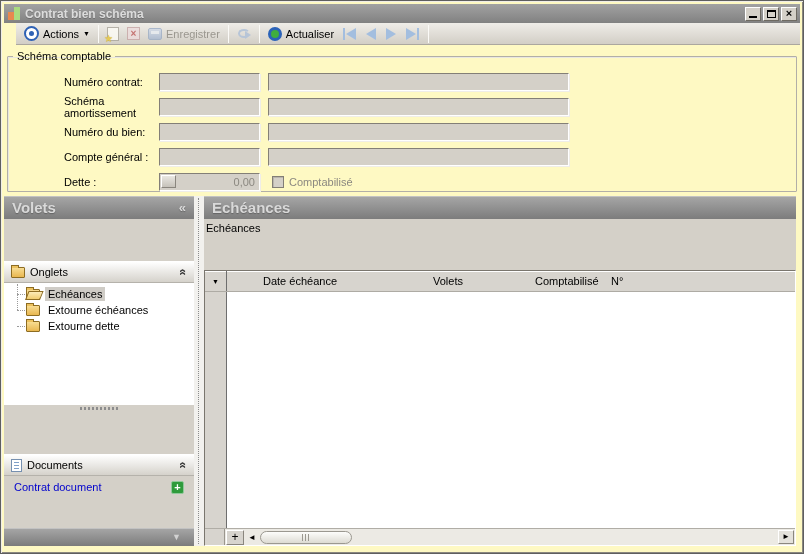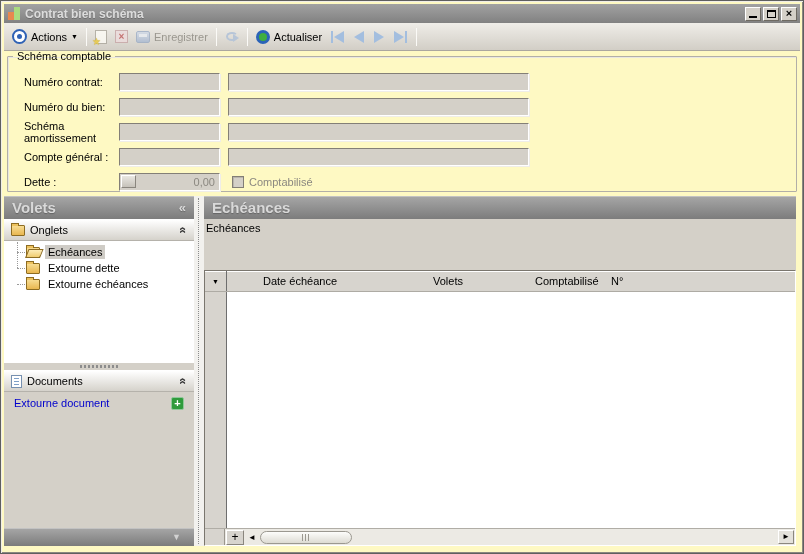--- a/index.html
+++ b/index.html
@@ -22,21 +22,21 @@
   .title-text { margin-left:4px; font-weight:bold; font-size:12px; color:#dcdcdc;
     text-shadow:0 1px 0 rgba(0,0,0,.2); flex:1; white-space:nowrap; overflow:hidden; }
   .win-btn { width:16px; height:14px; margin-left:2px; background:#d4d0c8;
     border:1px solid; border-color:#ffffff #6e6a62 #6e6a62 #ffffff;
     display:flex; align-items:center; justify-content:center; flex:none; cursor:default; }
   .glyph-min { width:8px; height:2px; background:#000; margin-top:7px; }
   .glyph-max { width:9px; height:8px; border:1px solid #000; border-top-width:2px; }
   .glyph-close { font-size:11px; font-weight:bold; line-height:1; color:#000; }
 
   
-  .toolbar { position:absolute; left:3px; right:3px; top:22px; height:28px;
+  .toolbar { position:absolute; left:15px; right:3px; top:22px; height:22px;
     background:linear-gradient(#efede8,#d2cec6); border-bottom:1px solid #aba79f;
     display:flex; align-items:center; padding:0 4px; }
   .tb-sep { width:1px; height:18px; background:#9d9a93; border-right:1px solid #fbfaf7; margin:0 4px; flex:none; }
   .tb-item { display:flex; align-items:center; gap:4px; padding:0 4px; height:22px; flex:none; }
   .tb-label { font-size:11px; color:#000; }
   .tb-label.disabled { color:#9a978f; }
   .dd-arrow { font-size:7px; color:#000; }
 
   .target-icon { width:15px; height:15px; border-radius:50%; border:2px solid #2f62b5;
     background:#fff; display:flex; align-items:center; justify-content:center; }
@@ -63,21 +63,21 @@
   .tri-left  { width:0; height:0; border-top:6px solid transparent; border-bottom:6px solid transparent; border-right:10px solid #a3bedf; }
   .tri-right { width:0; height:0; border-top:6px solid transparent; border-bottom:6px solid transparent; border-left:10px solid #a3bedf; }
   .nav-bar { width:2px; height:12px; background:#a3bedf; }
 
   
   fieldset.schema { position:absolute; left:6px; right:6px; top:49px; height:142px;
     border:1px solid #b2afa7; border-radius:1px; margin:0; padding:7px 0 0 0;
     box-shadow:inset 1px 1px 0 #e9e7e1; }
   fieldset.schema legend { margin-left:5px; padding:0 4px; font-size:11px; color:#000; }
   .form-row { display:flex; align-items:center; height:25px; }
-  .f-label { width:111px; padding-left:16px; color:#000; flex:none; }
+  .f-label { width:111px; padding-left:16px; color:#000; flex:none;margin-left:40px; }
   .sunken { background:#d4d0c8; border:1px solid; border-color:#837f77 #ffffff #ffffff #837f77;
     box-shadow:1px 1px 0 #efede8; height:18px; }
   .inp1 { width:101px; flex:none; }
   .inp2 { width:301px; flex:none; margin-left:8px; }
   .dette-box { width:101px; flex:none; display:flex; align-items:center; padding:1px; }
   .dette-btn { width:15px; height:13px; background:linear-gradient(#e9e7e1,#c6c2ba);
     border:1px solid; border-color:#ffffff #8a867e #8a867e #ffffff; flex:none; }
   .dette-val { flex:1; text-align:right; padding-right:3px; color:#8b8880; }
   .chk-wrap { display:flex; align-items:center; gap:5px; margin-left:12px; }
   .checkbox { width:12px; height:12px; background:#d4d0c8; border:1px solid #827e76;
@@ -89,21 +89,21 @@
     box-shadow:inset 0 1px 0 #c2c2c2; display:flex; align-items:center;
     font-weight:bold; font-size:15px; color:#d9d9d9; text-shadow:0 1px 1px rgba(0,0,0,.25);
     padding:0 8px; flex:none; }
   .panel-header .spacer { flex:1; }
   .hdr-chevron { font-size:13px; font-weight:bold; color:#d9d9d9; cursor:default; }
 
   .left-panel { position:absolute; left:3px; top:195px; width:190px; bottom:7px;
     display:flex; flex-direction:column; background:#d4d0c8; }
   .section-header { height:22px; background:linear-gradient(#ffffff,#d5d2cb);
     border-top:1px solid #fff; border-bottom:1px solid #b5b2ab;
-    display:flex; align-items:center; gap:5px; padding:0 7px; flex:none; }
+    display:flex; align-items:center; gap:5px; padding:0 7px; flex:none;margin-top:42px; }
   .section-label { flex:1; color:#000; }
   .sec-chevron { display:inline-block; transform:rotate(90deg); font-weight:bold; font-size:12px; color:#3a3a3a; }
 
   .folder { width:14px; height:11px; background:linear-gradient(#f7dc92,#e9b750);
     border:1px solid #8d6c22; border-radius:1px; position:relative; flex:none; }
   .folder::before { content:''; position:absolute; top:-3px; left:-1px; width:6px; height:2px;
     background:#edc25e; border:1px solid #8d6c22; border-bottom:none; }
   .folder.open::after { content:''; position:absolute; left:-2px; bottom:-1px; width:13px; height:7px;
     background:linear-gradient(#fcecb8,#f0cc70); border:1px solid #8d6c22;
     transform:skewX(-22deg); transform-origin:bottom left; }
@@ -242,26 +242,26 @@
   </div>
 
   <fieldset class="schema">
     <legend>Schéma comptable</legend>
     <div class="form-row">
       <span class="f-label">Numéro contrat:</span>
       <div class="sunken inp1"></div>
       <div class="sunken inp2"></div>
     </div>
     <div class="form-row">
-      <span class="f-label">Numéro du bien:</span>
+      <span class="f-label">Schéma amortissement</span>
       <div class="sunken inp1"></div>
       <div class="sunken inp2"></div>
     </div>
     <div class="form-row">
-      <span class="f-label">Schéma amortissement</span>
+      <span class="f-label">Numéro du bien:</span>
       <div class="sunken inp1"></div>
       <div class="sunken inp2"></div>
     </div>
     <div class="form-row">
       <span class="f-label">Compte général :</span>
       <div class="sunken inp1"></div>
       <div class="sunken inp2"></div>
     </div>
     <div class="form-row">
       <span class="f-label">Dette :</span>
@@ -288,38 +288,38 @@
       <span class="sec-chevron">«</span>
     </div>
     <div class="tree-area">
       <div class="tree">
         <div class="tree-item selected">
           <span class="folder open"></span>
           <span class="ti-label">Echéances</span>
         </div>
         <div class="tree-item">
           <span class="folder"></span>
-          <span class="ti-label">Extourne dette</span>
+          <span class="ti-label">Extourne échéances</span>
         </div>
         <div class="tree-item">
           <span class="folder"></span>
-          <span class="ti-label">Extourne échéances</span>
+          <span class="ti-label">Extourne dette</span>
         </div>
       </div>
     </div>
     <div class="splitter-h">
         <span class="grip"></span>
       </div>
     <div class="section-header">
       <span class="doc-icon"></span>
       <span class="section-label">Documents</span>
       <span class="sec-chevron">«</span>
     </div>
     <div class="link-row">
-      <span class="doc-link">Extourne document</span>
+      <span class="doc-link">Contrat document</span>
       <span class="plus-btn">+</span>
     </div>
     <div class="left-filler"></div>
     <div class="left-bottom-bar">
       <span class="expand-arrow">▼</span>
     </div>
   </div>
 
   <div class="splitter-v"></div>
 

